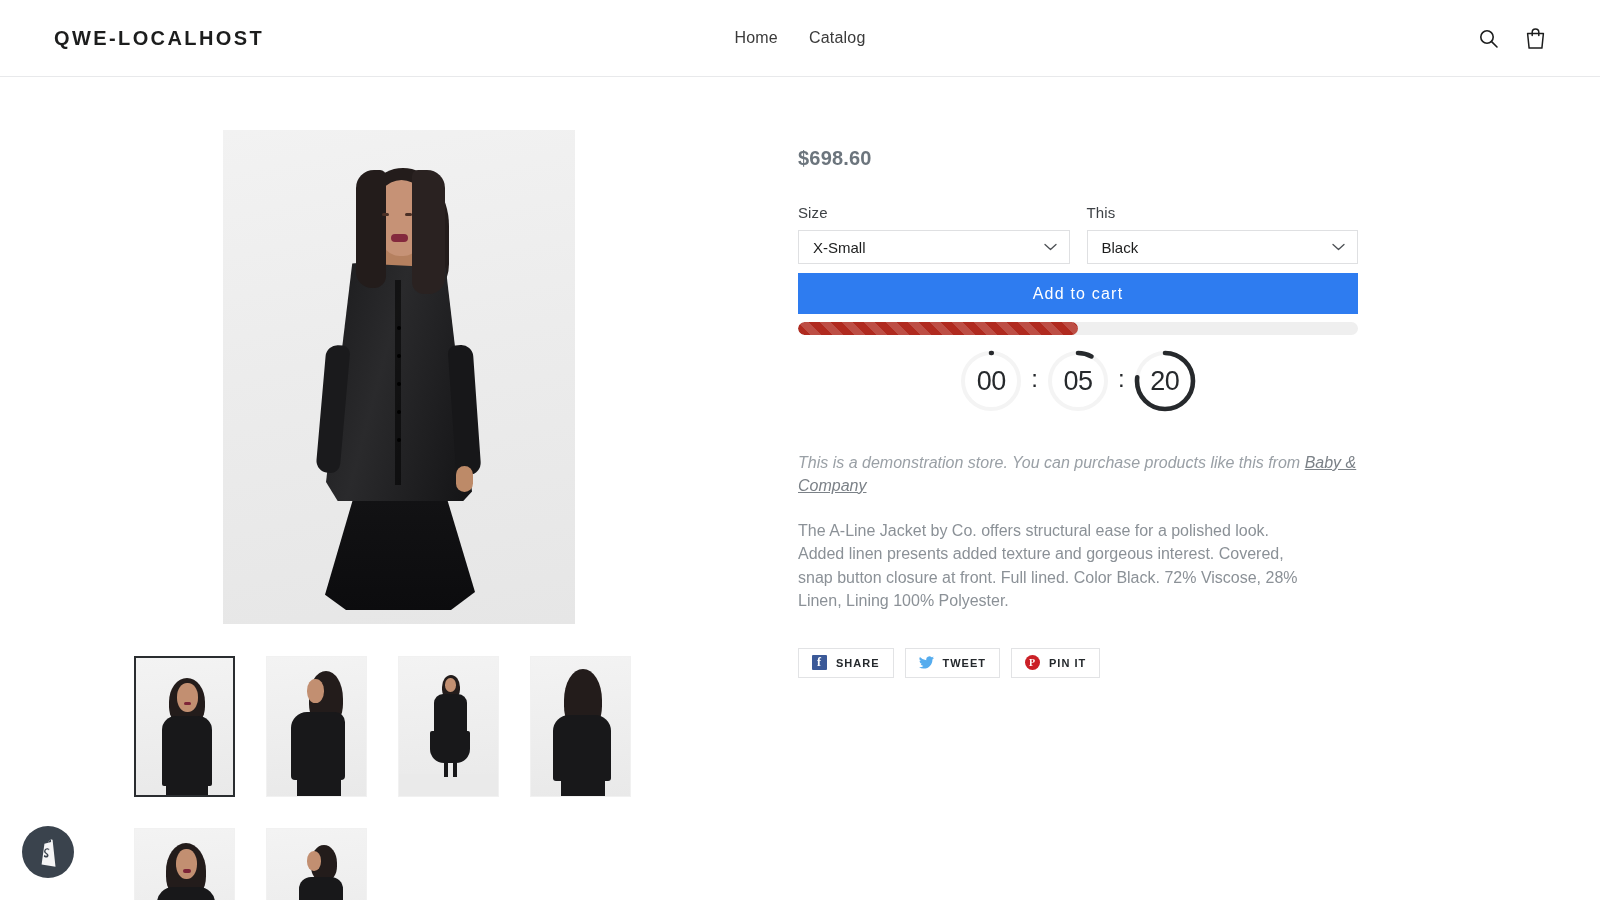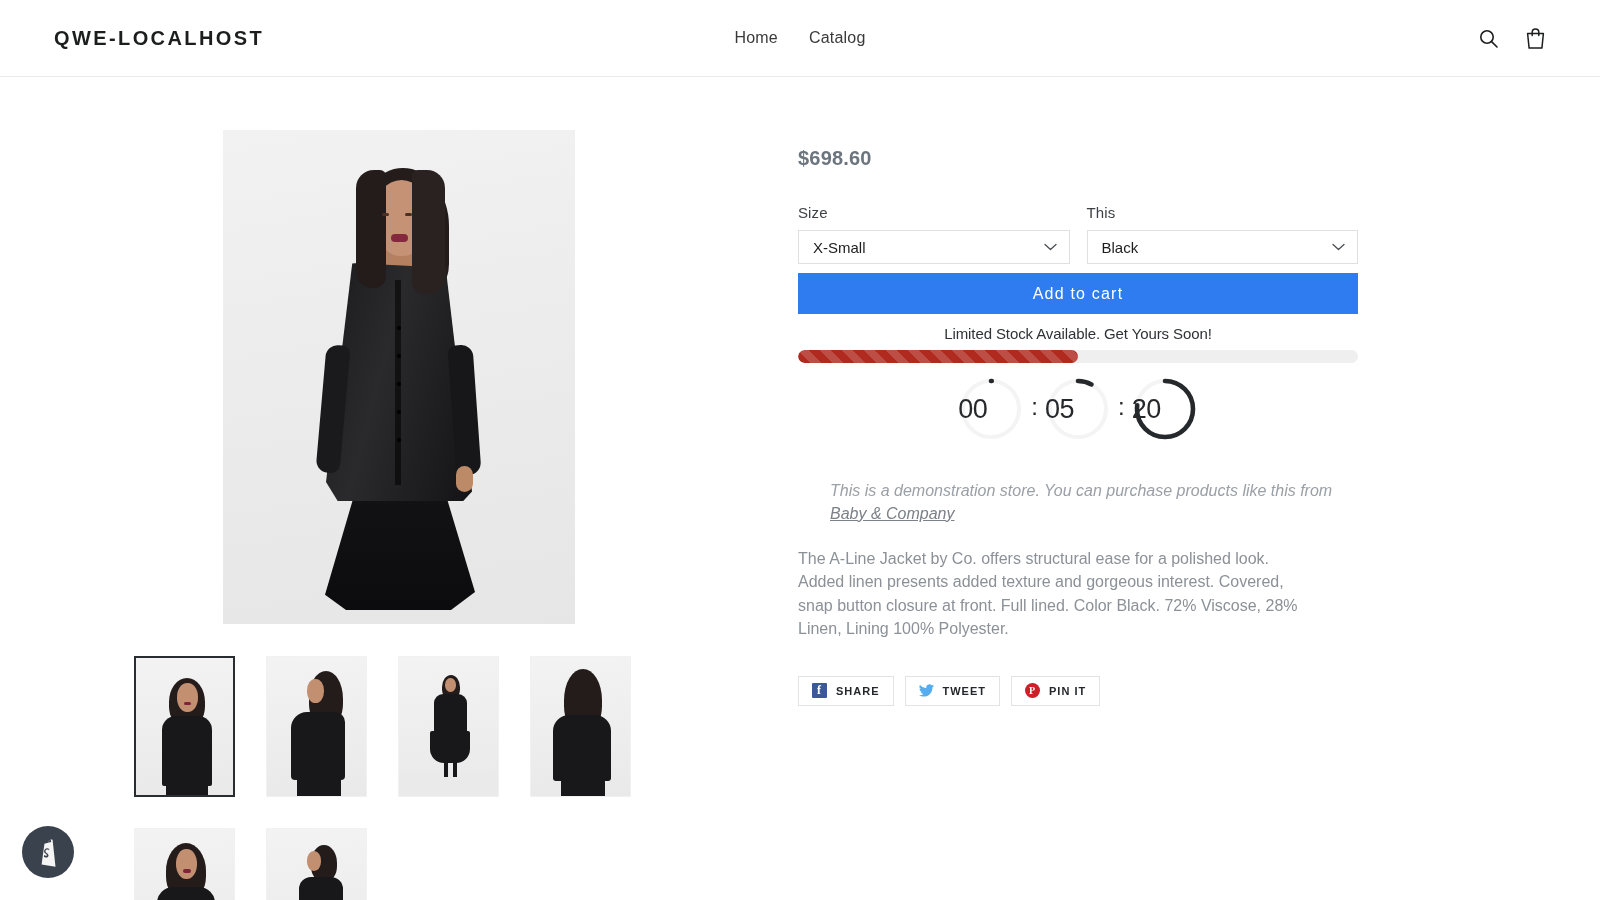--- a/index.html
+++ b/index.html
@@ -294,42 +294,41 @@
   }
 
   
   .countdown {
     margin-top: 13px;
     display: flex;
     align-items: center;
     justify-content: center;
     gap: 2px;
   }
-  .cd-unit { position: relative; width: 66px; height: 66px; display: flex; align-items: center; }
+  .cd-unit { position: relative; width: 66px; height: 66px; display: flex; align-items: center; justify-content: center; }
   .cd-unit svg { position: absolute; inset: 0; }
   .cd-value {
     position: relative;
     font-size: 27px;
     color: #26292c;
     letter-spacing: -0.5px;
   }
   .cd-sep {
     font-size: 24px;
     color: #26292c;
     padding: 0 5px 4px;
   }
 
   
   .demo-note {
     margin-top: 38px;
     font-size: 16px;
     font-style: italic;
     color: #9aa0a6;
     line-height: 1.42;
-    margin-left: 32px;
   }
   .demo-link { color: #7b8187; text-decoration: underline; }
 
   .description {
     margin-top: 22px;
     font-size: 16px;
     color: #8b9197;
     line-height: 1.44;
     max-width: 500px;
   }
@@ -513,21 +512,20 @@
             <svg width="13" height="8" viewBox="0 0 13 8" fill="none" stroke="currentColor" stroke-width="1.3">
                 <path d="M1 1.5 6.5 6.5 12 1.5" stroke-linecap="round" stroke-linejoin="round"></path>
               </svg>
           </span>
         </div>
       </div>
     </div>
 
     <button class="add-to-cart">Add to cart</button>
 
-    <div class="stock-note">Limited Stock Available. Get Yours Soon!</div>
     <div class="stock-bar">
       <div class="stock-fill" id="stock-fill" style="width: 50%;"></div>
     </div>
 
     <div class="countdown">
       <div class="cd-unit">
         <svg viewBox="0 0 66 66">
           <circle cx="33" cy="33" r="28" fill="none" stroke="#f4f4f4" stroke-width="4"></circle>
           <circle class="cd-ring" cx="33" cy="33" r="28" fill="none" stroke="#26292c" stroke-width="4.6" stroke-linecap="round" transform="rotate(-90 33 33)" stroke-dasharray="0.8 175.92918860102841"></circle>
         </svg>

